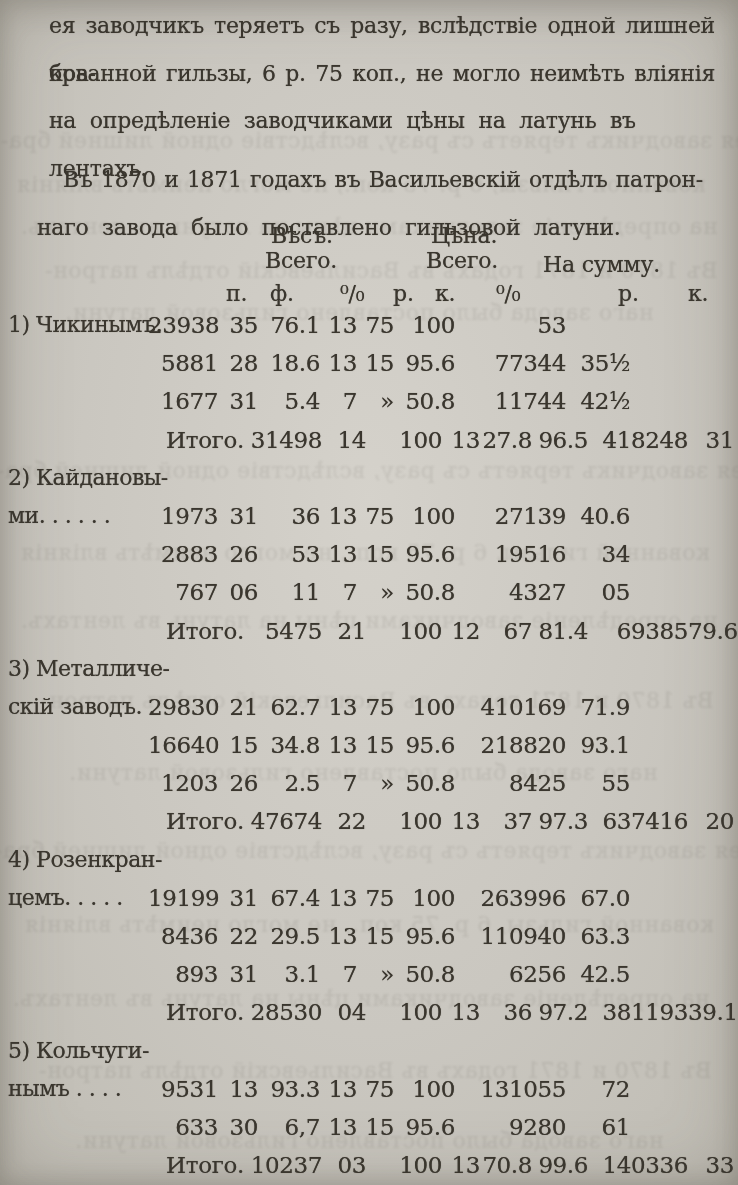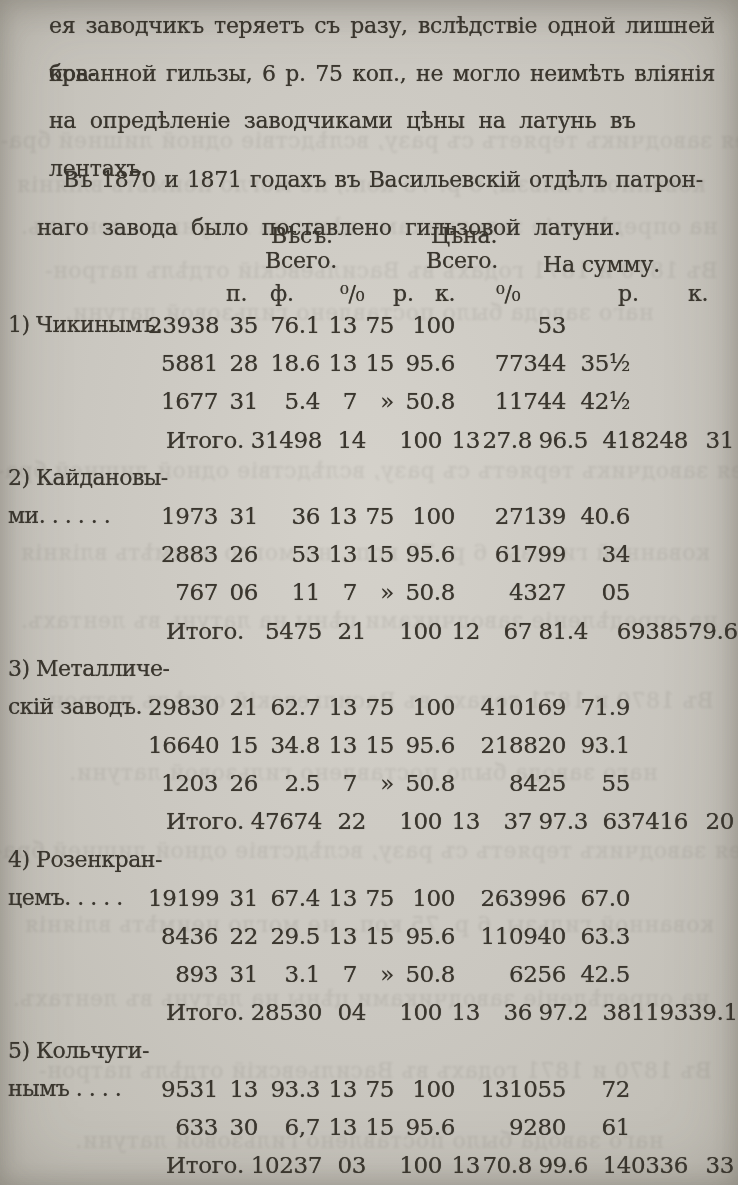--- a/index.html
+++ b/index.html
@@ -171,21 +171,21 @@
         <span class="cell c7">40.6</span>
       </div>
       <div class="t-row data">
         <span class="lbl"></span>
         <span class="cell c0">2883</span>
         <span class="cell c1">26</span>
         <span class="cell c2">53</span>
         <span class="cell c3">13</span>
         <span class="cell c4">15</span>
         <span class="cell c5">95.6</span>
-        <span class="cell c6">61799</span>
+        <span class="cell c6">19516</span>
         <span class="cell c7">34</span>
       </div>
       <div class="t-row data">
         <span class="lbl"></span>
         <span class="cell c0">767</span>
         <span class="cell c1">06</span>
         <span class="cell c2">11</span>
         <span class="cell c3">7</span>
         <span class="cell c4">»</span>
         <span class="cell c5">50.8</span>

